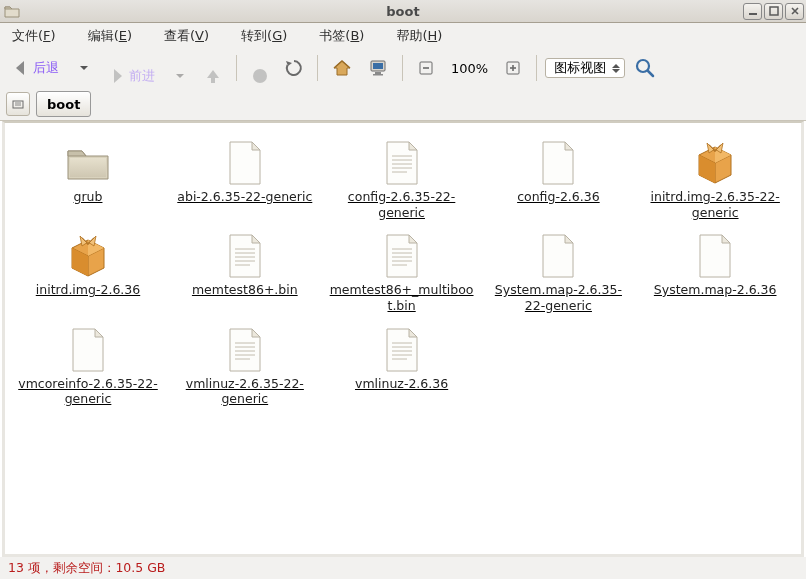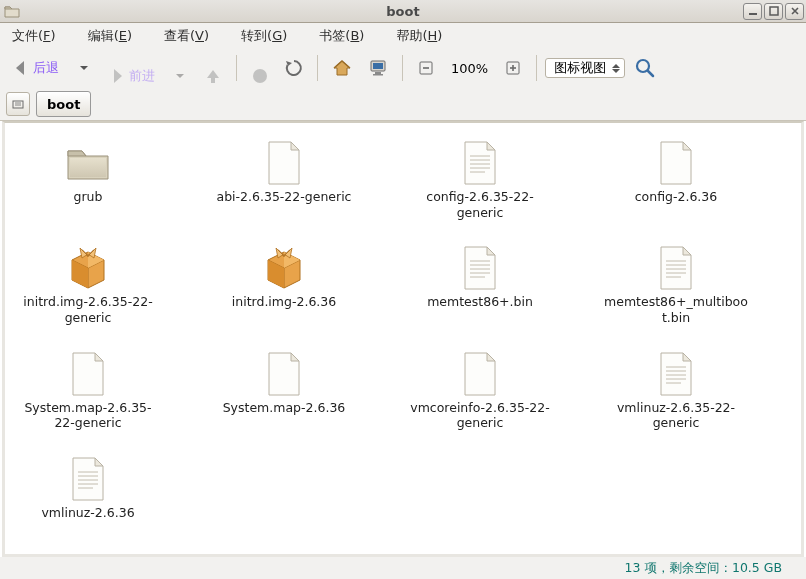--- a/index.html
+++ b/index.html
@@ -172,22 +172,23 @@
   flex: 1;
   background: #fff;
   padding: 12px 8px;
   overflow: auto;
   border: 3px solid #e8e6e1;
   border-top: 2px solid #d0ccc0;
   margin: 0 2px;
 }
 .icon-grid {
   display: grid;
-  grid-template-columns: repeat(4, 1fr);
-  gap: 16px 4px;
+  grid-template-columns: repeat(5, 1fr);
+  gap: 4px 4px;
+  text-decoration: underline;
 }
 .file-item {
   display: flex;
   flex-direction: column;
   align-items: center;
   text-align: center;
   cursor: pointer;
   padding: 4px;
   width: 150px;
 }
@@ -206,24 +207,23 @@
   word-wrap: break-word;
   line-height: 1.25;
 }
 
 
 .statusbar {
   height: 22px;
   background: #f2f1ef;
   display: flex;
   align-items: center;
-  padding: 0 24px;
-  color: #0f766e;
+  padding: 0 8px;
+  color: #b91c1c;
   font-size: 12.5px;
-  justify-content: flex-end;
 }
 </style>
 </head>
 <body>
 
 <div class="titlebar">
   <div class="titlebar-icon">
     <svg width="16" height="16" viewBox="0 0 16 16">
       <path d="M1 4 L6 4 L8 6 L15 6 L15 14 L1 14 Z" fill="#e2dccc" stroke="#9a917b" stroke-width="1"></path>
       <path d="M1 4 L6 4 L8 6 L1 6 Z" fill="#cfc7b2" stroke="#9a917b" stroke-width="1"></path>

